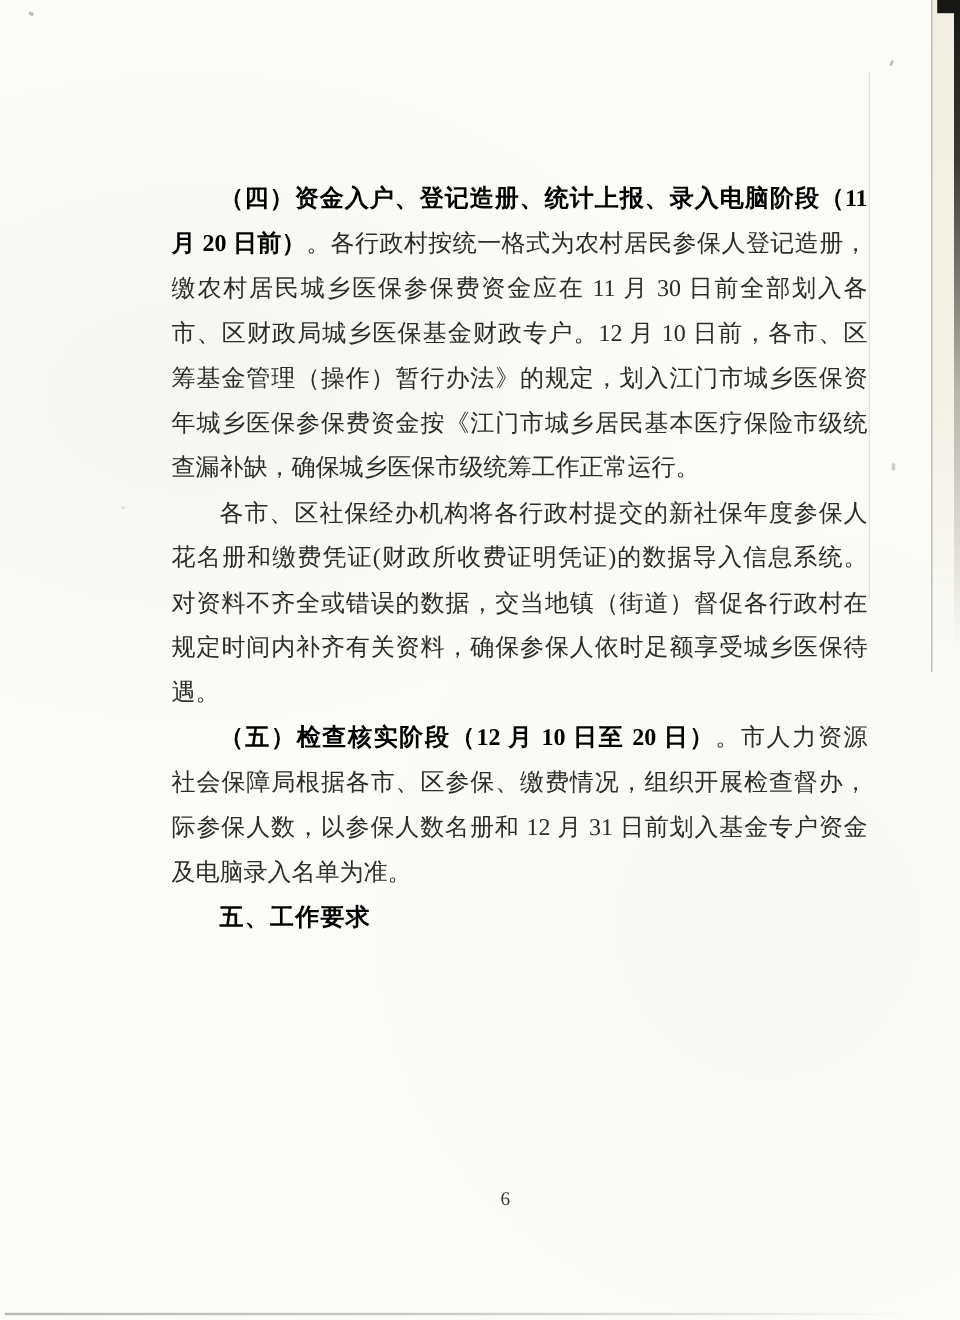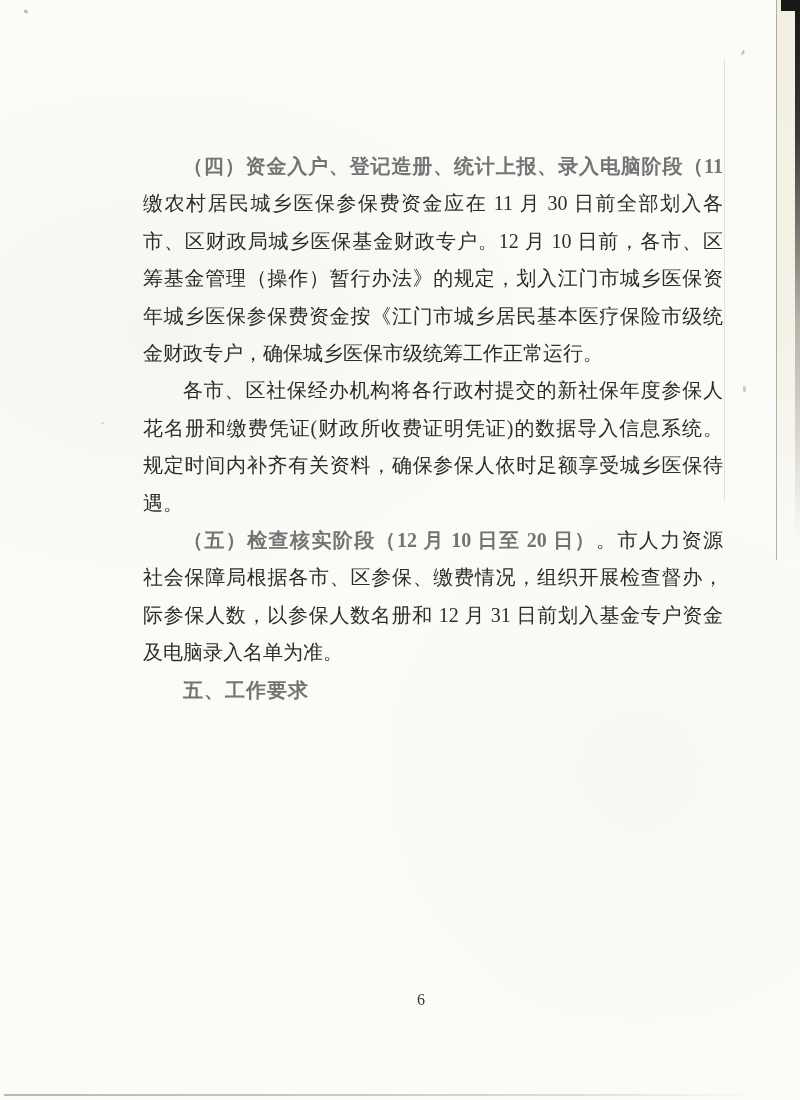--- a/index.html
+++ b/index.html
@@ -45,21 +45,21 @@
     padding-left: 40px;
   }
   .line.heading {
     font-family: "Liberation Sans", "DejaVu Sans", sans-serif;
     font-weight: bold;
     color: #262523;
     letter-spacing: 1px;
   }
   .seg.bold {
     font-weight: bold;
-    color: #737373;
+    color: #000000;
   }
   .page-number {
     position: absolute;
     left: 417px;
     top: 991px;
     font-size: 16px;
     color: #3a3835;
     font-family: "Liberation Serif", "DejaVu Serif", serif;
   }
   
@@ -118,27 +118,29 @@
   .speck.s3 { left: 743px; top: 386px; width: 3px; height: 6px; opacity: .7; }
   .speck.s4 { left: 101px; top: 422px; width: 3px; height: 2px; opacity: .5; }
 </style>
 </head>
 <body>
 
 <div class="paper"></div>
 
 <div class="text-block">
     <div class="line fill indent"><span class="seg bold">（四）资金入户、登记造册、统计上报、录入电脑阶段（11</span></div>
+    <div class="line fill"><span class="seg bold">月 20 日前）</span><span class="seg">。各行政村按统一格式为农村居民参保人登记造册，</span></div>
     <div class="line fill"><span class="seg">缴农村居民城乡医保参保费资金应在 11 月 30 日前全部划入各</span></div>
     <div class="line fill"><span class="seg">市、区财政局城乡医保基金财政专户。12 月 10 日前，各市、区</span></div>
     <div class="line fill"><span class="seg">筹基金管理（操作）暂行办法》的规定，划入江门市城乡医保资</span></div>
     <div class="line fill"><span class="seg">年城乡医保参保费资金按《江门市城乡居民基本医疗保险市级统</span></div>
-    <div class="line"><span class="seg">金财政专户，确保城乡医保市级统筹工作正常运行。</span></div>
+    <div class="line"><span class="seg">查漏补缺，确保城乡医保市级统筹工作正常运行。</span></div>
     <div class="line fill indent"><span class="seg">各市、区社保经办机构将各行政村提交的新社保年度参保人</span></div>
     <div class="line fill"><span class="seg">花名册和缴费凭证(财政所收费证明凭证)的数据导入信息系统。</span></div>
+    <div class="line fill"><span class="seg">对资料不齐全或错误的数据，交当地镇（街道）督促各行政村在</span></div>
     <div class="line fill"><span class="seg">规定时间内补齐有关资料，确保参保人依时足额享受城乡医保待</span></div>
     <div class="line"><span class="seg">遇。</span></div>
     <div class="line fill indent"><span class="seg bold">（五）检查核实阶段（12 月 10 日至 20 日）</span><span class="seg">。市人力资源</span></div>
     <div class="line fill"><span class="seg">社会保障局根据各市、区参保、缴费情况，组织开展检查督办，</span></div>
     <div class="line fill"><span class="seg">际参保人数，以参保人数名册和 12 月 31 日前划入基金专户资金</span></div>
     <div class="line"><span class="seg">及电脑录入名单为准。</span></div>
     <div class="line indent heading"><span class="seg bold">五、工作要求</span></div>
   </div>
 
 <div class="page-number">6</div>

